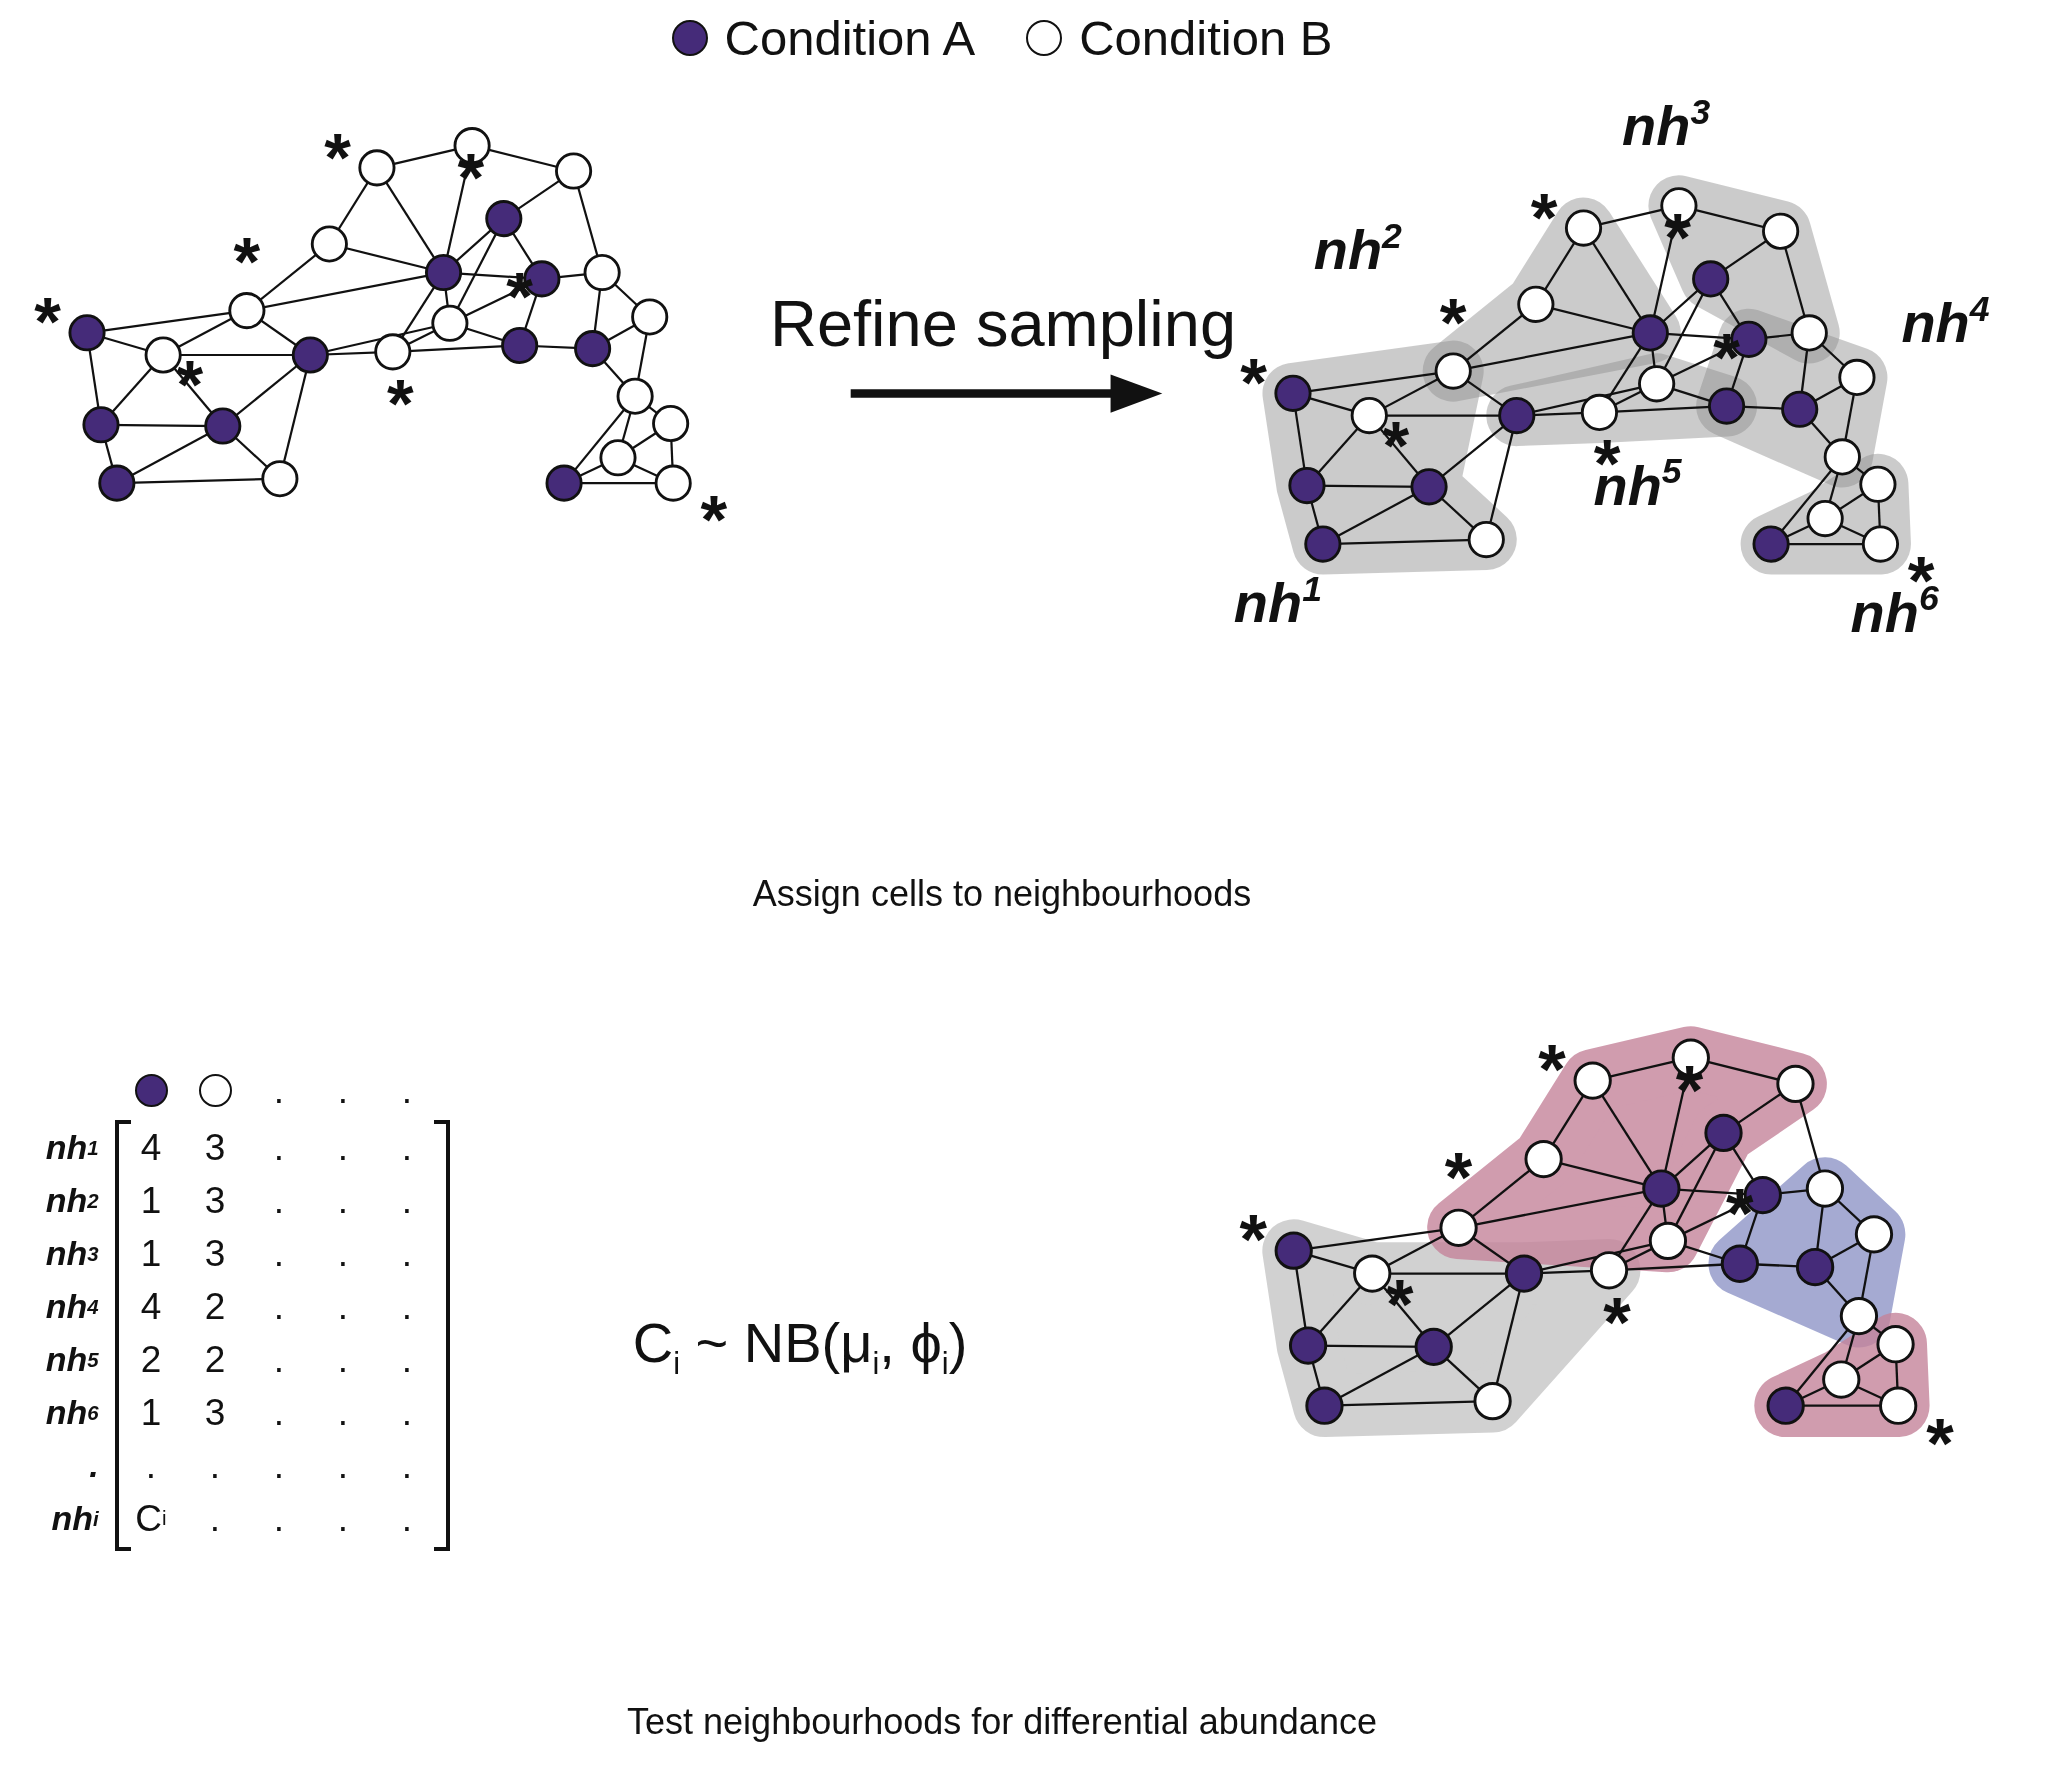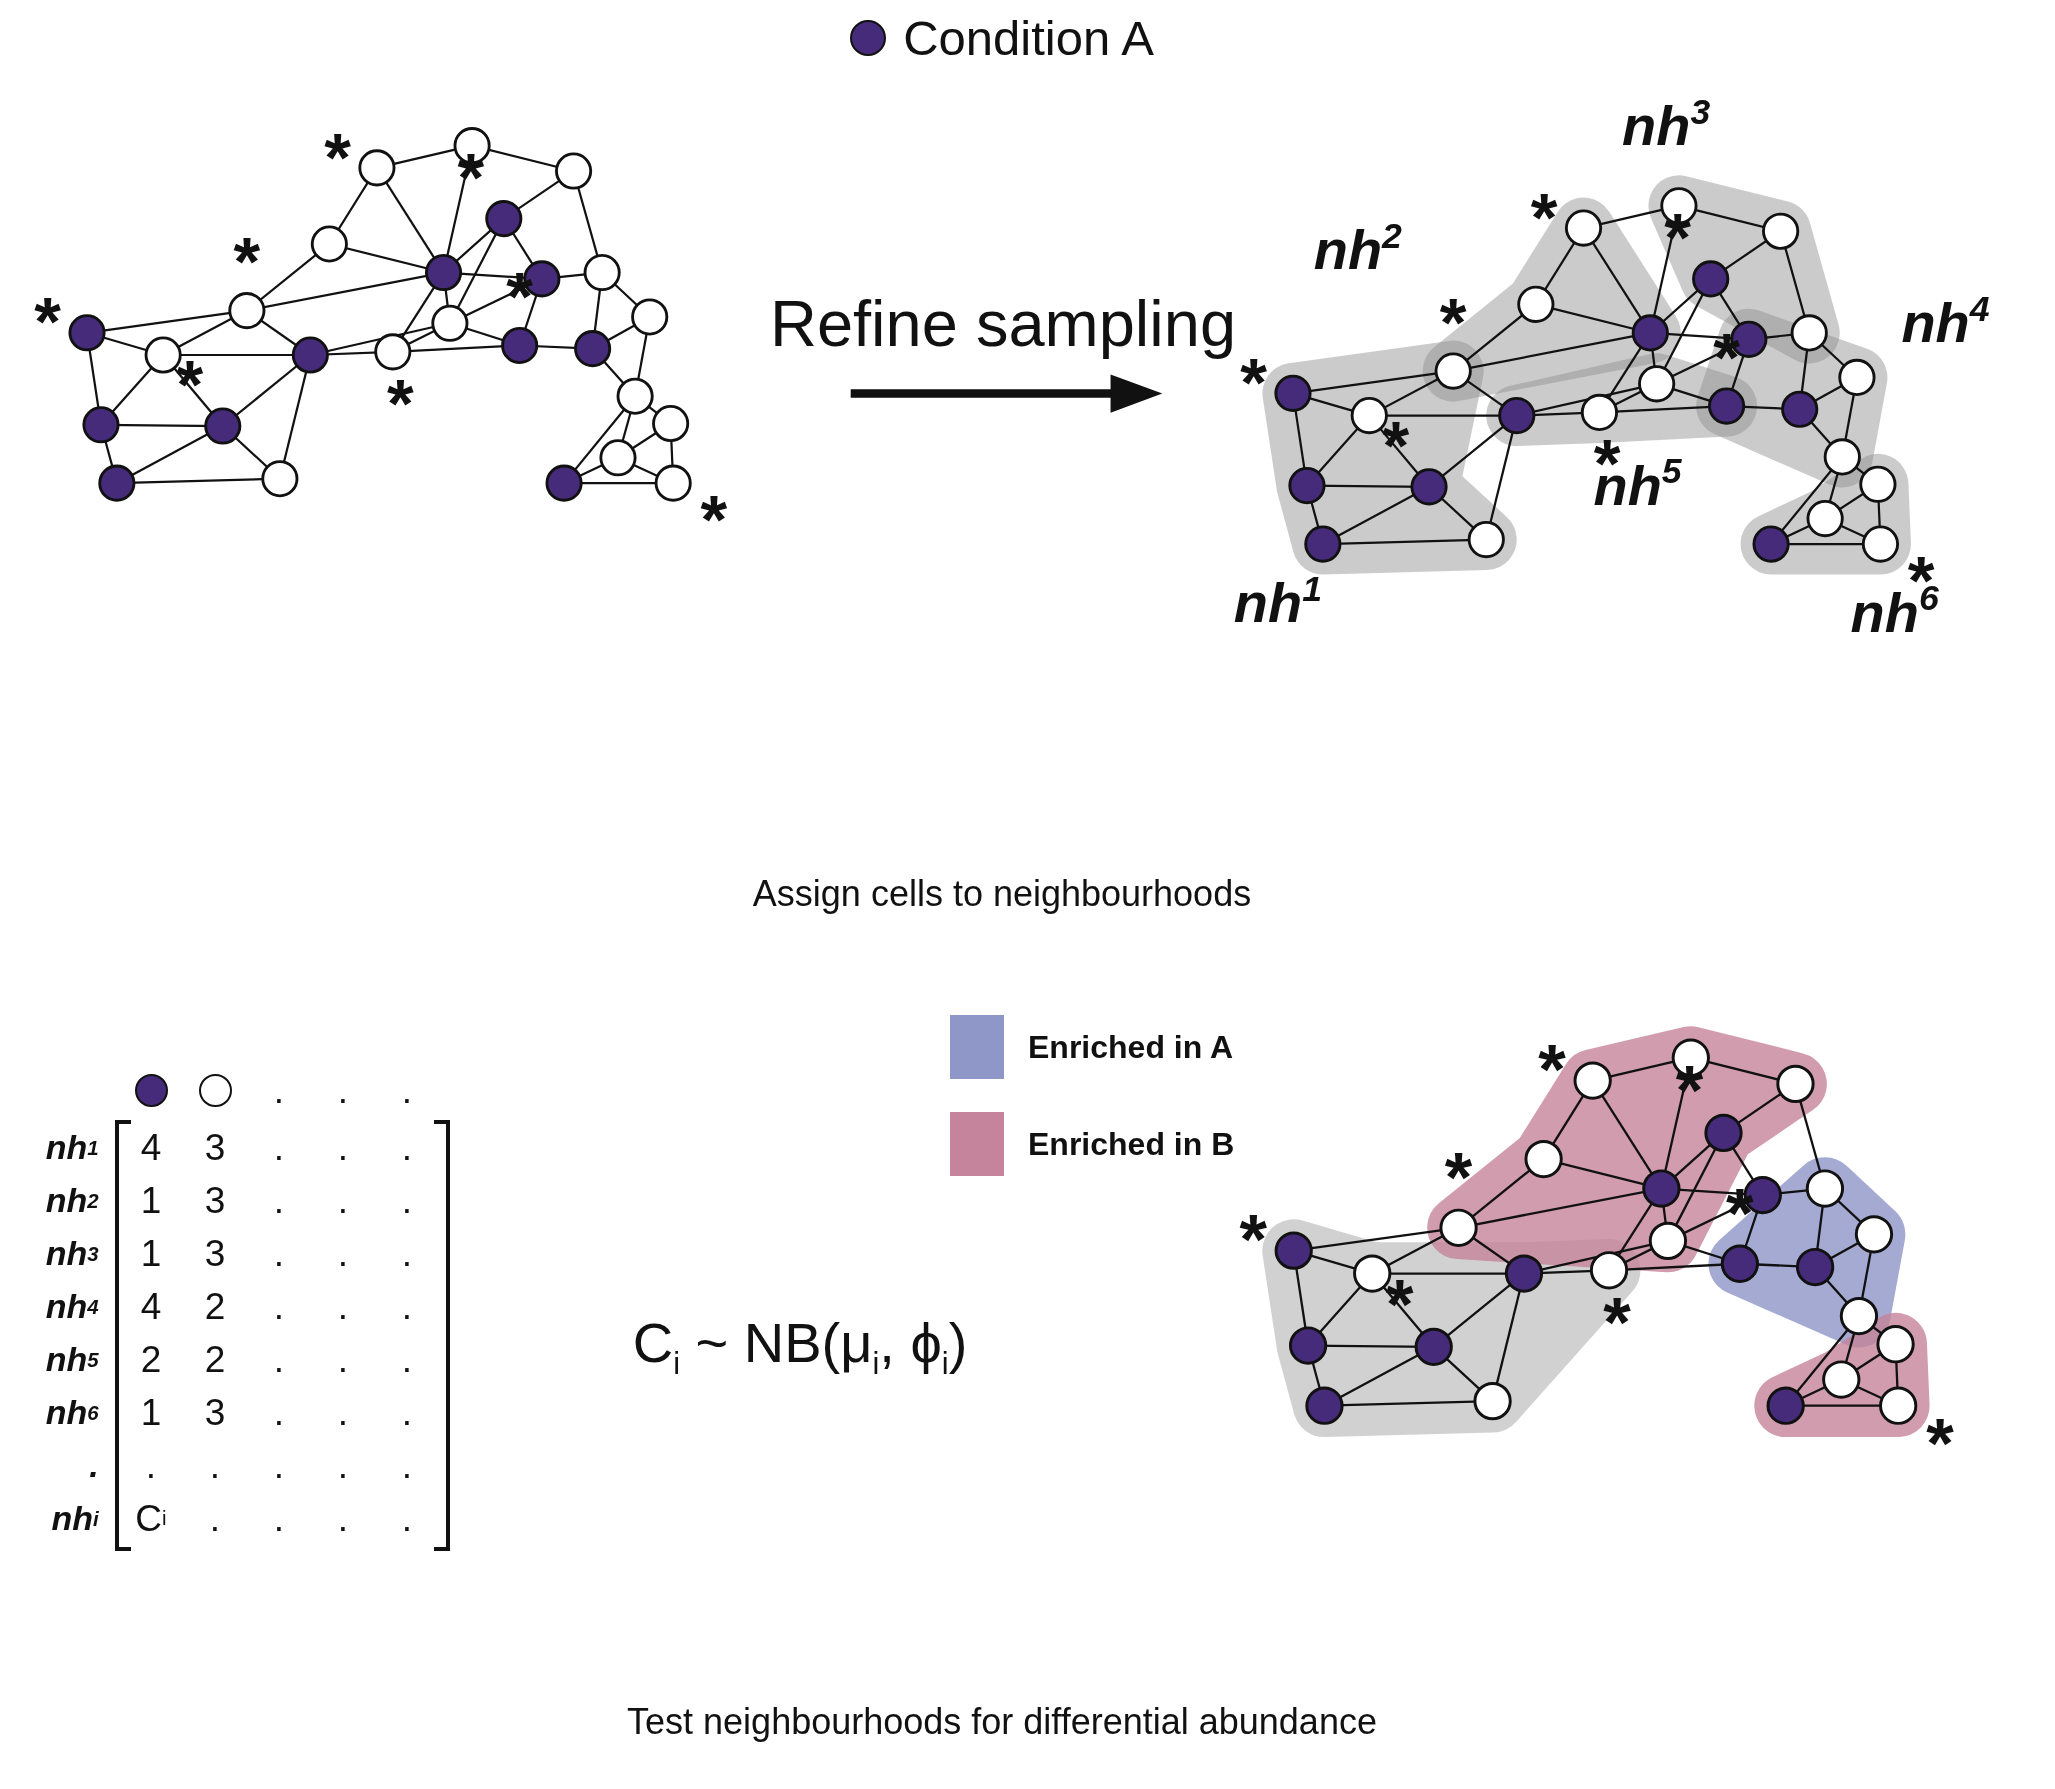--- a/index.html
+++ b/index.html
@@ -44,20 +44,24 @@
 </style>
 </head>
 <body>
 
 <div id="canvas">
 
   <div class="legend-top">
     <span class="legend-item">
       <span class="cond-dot" style="background: rgb(69, 43, 121);"></span>
       <span>Condition A</span>
+    </span>
+    <span class="legend-item">
+      <span class="cond-dot" style="background:#fff;"></span>
+      <span>Condition B</span>
     </span>
   </div>
 
   <div class="graph g1">
     <svg viewBox="-75 -65 1135 1015" width="720" height="644">
         <g stroke="#111" stroke-width="3.5">
           <line x1="505" y1="75" x2="655" y2="40"></line>
           <line x1="505" y1="75" x2="430" y2="195"></line>
           <line x1="505" y1="75" x2="610" y2="240"></line>
           <line x1="655" y1="40" x2="815" y2="80"></line>
@@ -370,30 +374,20 @@
         <div class="m-cell">.</div>
         <div class="m-cell">.</div>
         <div class="m-cell">.</div>
       </div>
   </div>
 
   <div class="equation">
     <span>C</span><sub>i</sub><span> ~ NB(μ</span><sub>i</sub><span>, ϕ</span><sub>i</sub><span>)</span>
   </div>
 
-  <div class="enrich">
-    <div class="enrich-item">
-      <span class="enrich-swatch" style="background: rgb(143, 150, 200);"></span>
-      <span>Enriched in A</span>
-    </div>
-    <div class="enrich-item">
-      <span class="enrich-swatch" style="background: rgb(197, 132, 155);"></span>
-      <span>Enriched in B</span>
-    </div>
-  </div>
 
   <div class="graph g3">
     <svg viewBox="-75 -65 1135 1015" width="743" height="664">
         <g opacity="0.6">
           <path d="M 48 335 L 168 370 L 400 370 L 530 365 L 352 565 L 95 572 L 70 480 Z" fill="#b3b3b3" stroke="#b3b3b3" stroke-width="96" stroke-linejoin="round" stroke-linecap="round"></path>
         </g>
         <g opacity="0.8">
           <path d="M 300 300 L 430 195 L 505 75 L 655 40 L 815 80 L 705 155 L 620 320 Z" fill="#c5849b" stroke="#c5849b" stroke-width="96" stroke-linejoin="round" stroke-linecap="round"></path>
         </g>
         <g opacity="0.8">

